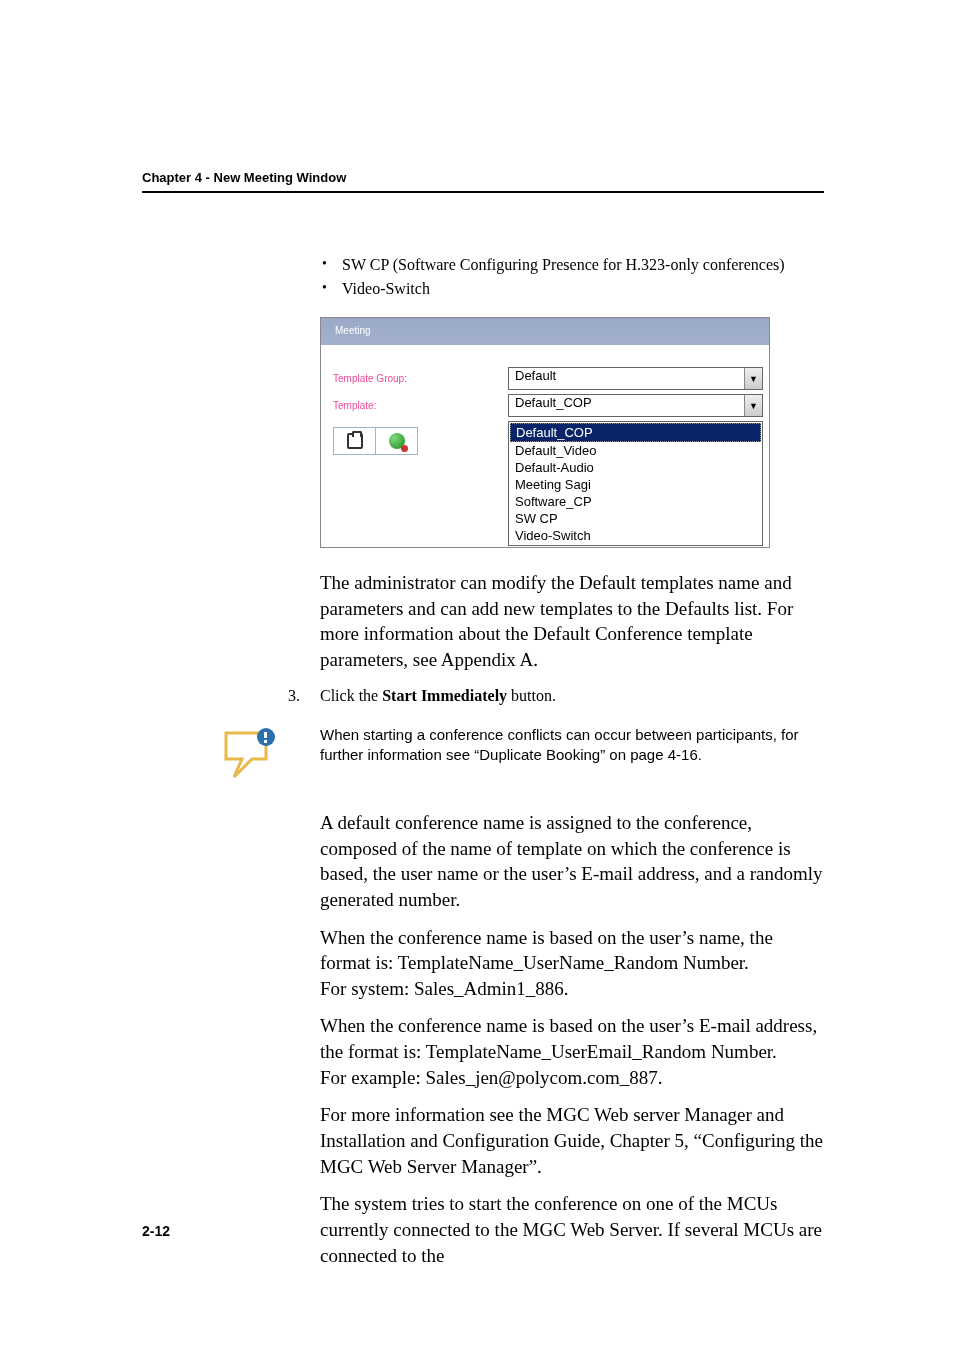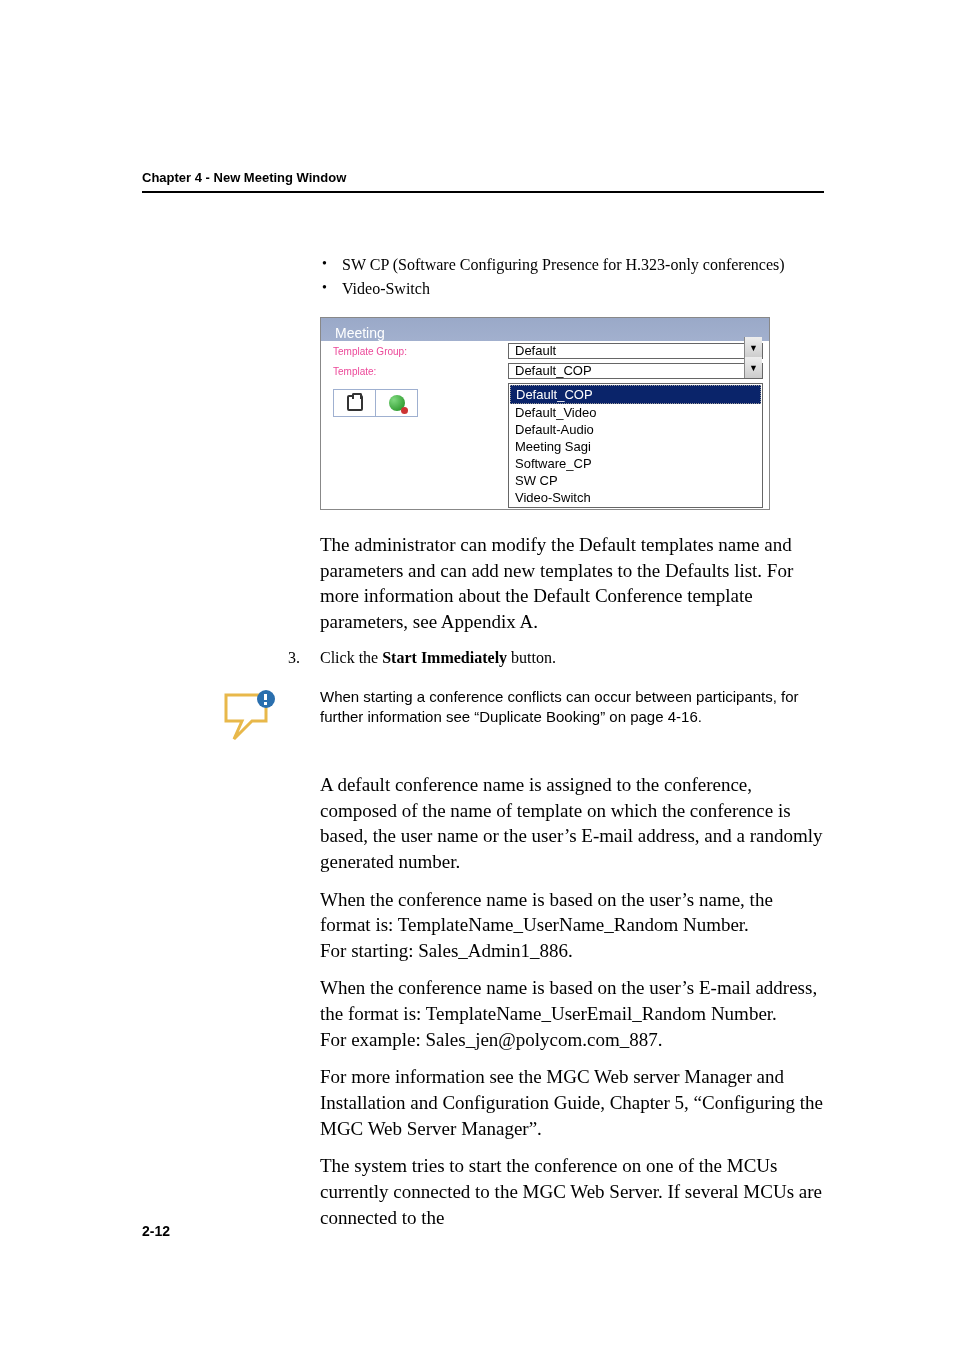--- a/index.html
+++ b/index.html
@@ -50,42 +50,42 @@
       border: 1px solid #888;
       padding: 0 0 1px 0;
       margin-bottom: 22px;
       background: #fff;
       width: 450px;
     }
     .meeting-widget-header {
       background: linear-gradient(#9aa9c8, #a2b0ce);
       color: #fff;
       font-family: Arial, Helvetica, sans-serif;
-      font-size: 14px;
-      padding: 7px 12px 0 14px;
-      margin-bottom: 2px;
+      font-size: 10px;
+      padding: 7px 12px 9px 14px;
+      margin-bottom: 22px;
     }
     .form-row {
       display: flex;
       align-items: center;
       padding: 0 6px 4px 12px;
     }
     .form-label {
       color: #ec4899;
       font-family: Liberation Sans, sans-serif;
       font-size: 10px;
       width: 175px;
     }
     .select-box {
       flex: 1;
       display: flex;
       border: 1px solid #666;
       background: #fff;
-      height: 16px;
-      align-items: flex-end;
+      height: 23px;
+      align-items: flex-start;
     }
     .select-value {
       flex: 1;
       padding: 0 6px;
       font-family: Arial, Helvetica, sans-serif;
       font-size: 13px;
     }
     .select-arrow {
       width: 18px;
       height: 21px;
@@ -281,21 +281,21 @@
           <rect x="42" y="5" width="3" height="6" fill="#fff"></rect>
           <rect x="42" y="13" width="3" height="3" fill="#fff"></rect>
         </svg>
       </div>
       <div class="note-text">When starting a conference conflicts can occur between participants, for further information see “Duplicate Booking” on page 4-16.</div>
     </div>
 
     <p class="body-para">A default conference name is assigned to the conference, composed of the name of template on which the conference is based, the user name or the user’s E-mail address, and a randomly generated number.</p>
     <p class="body-para">
       <span>When the conference name is based on the user’s name, the format is: TemplateName_UserName_Random Number.</span><br>
-      <span>For starting: Sales_Admin1_886.</span>
+      <span>For system: Sales_Admin1_886.</span>
     </p>
     <p class="body-para">
       <span>When the conference name is based on the user’s E-mail address, the format is: TemplateName_UserEmail_Random Number.</span><br>
       <span>For example: Sales_jen@polycom.com_887.</span>
     </p>
     <p class="body-para">For more information see the MGC Web server Manager and Installation and Configuration Guide, Chapter 5, “Configuring the MGC Web Server Manager”.</p>
     <p class="body-para">The system tries to start the conference on one of the MCUs currently connected to the MGC Web Server. If several MCUs are connected to the</p>
 
   </div>
 

